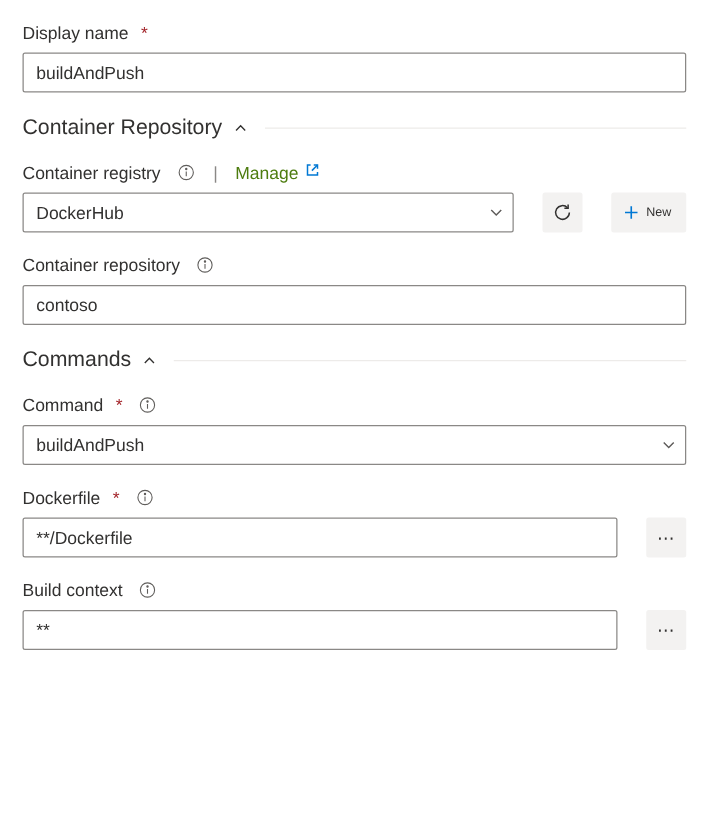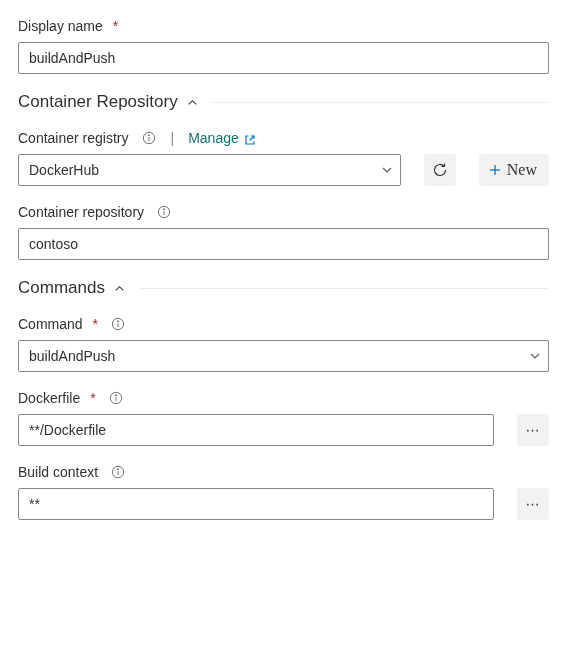--- a/index.html
+++ b/index.html
@@ -90,25 +90,25 @@
     }
     .chevron svg {
       width: 11px;
       height: 11px;
     }
     .separator {
       color: #8a8886;
       margin: 0 6px;
     }
     .link {
-      color: #0f766e;
+      color: #4d7c0f;
       text-decoration: none;
       font-size: 14px;
       display: inline-flex;
-      align-items: flex-end;
+      align-items: flex-start;
       gap: 5px;
     }
     .link-icon {
       display: inline-flex;
       width: 12px;
       height: 12px;
       color: #0078d4;
     }
     .input-row {
       display: flex;
@@ -166,22 +166,22 @@
     .new-btn {
       height: 32px;
       padding: 0 12px 0 8px;
       border: none;
       background: #f3f2f1;
       display: inline-flex;
       align-items: center;
       gap: 4px;
       cursor: pointer;
       color: #323130;
-      font-size: 16px;
-      font-family: Liberation Serif, serif;
+      font-size: 10px;
+      font-family: Liberation Sans, sans-serif;
       border-radius: 2px;
     }
     .plus-icon {
       display: inline-flex;
       width: 16px;
       height: 16px;
       color: #0078d4;
     }
     .browse-btn {
       width: 32px;

